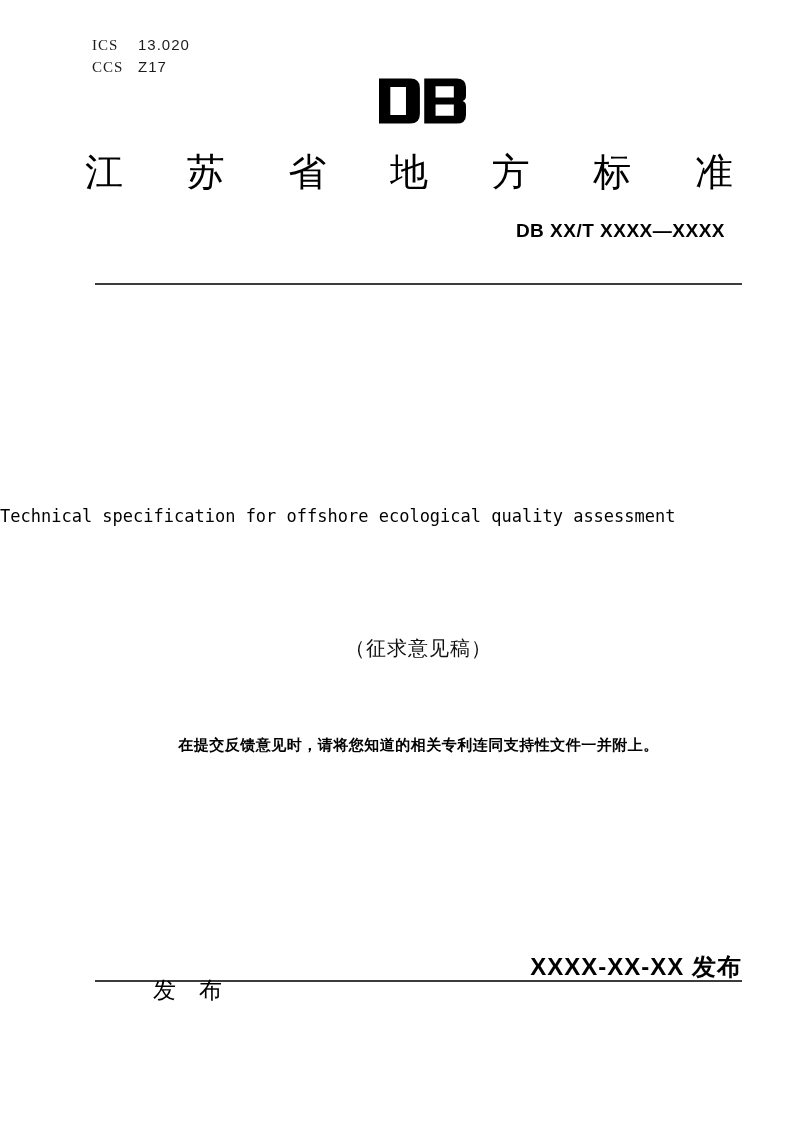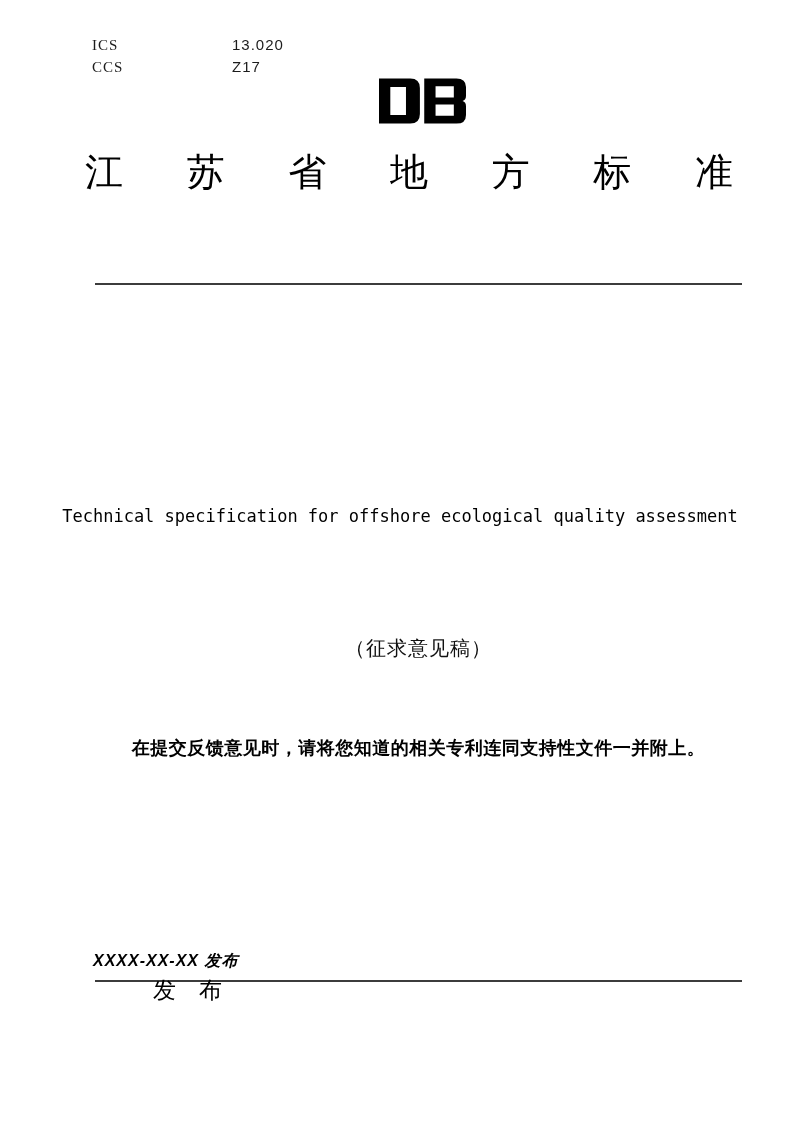--- a/index.html
+++ b/index.html
@@ -8,23 +8,23 @@
     width: 800px; height: 1132px;
     position: relative;
     font-family: "Liberation Sans", sans-serif;
     color: #000000;
     overflow: hidden;
   }
   .page { position: absolute; inset: 0; background: #ffffff; }
 
   
   .codes { position: absolute; left: 92px; top: 34px; font-size: 15px; line-height: 22px; color: #1c1c1c; }
-  .codes .row { display: flex; gap: 46px; }
+  .codes .row { display: flex; }
   .codes .label { font-family: "Liberation Serif", serif; width: 46px; letter-spacing: 1px; }
-  .codes .value { font-family: "Liberation Sans", sans-serif; letter-spacing: 1px; margin-left: 48px; }
+  .codes .value { font-family: "Liberation Sans", sans-serif; letter-spacing: 1px; }
 
   
   .logo { position: absolute; left: 379px; top: 78px; width: 87px; height: 46px; }
   .logo svg { display: block; width: 100%; height: 100%; }
 
   
   .province-name {
     position: absolute; left: 85px; top: 150px; width: 648px;
     display: flex; justify-content: space-between;
     font-size: 38px; line-height: 44px; font-weight: 500; color: #000;
@@ -43,48 +43,47 @@
   
   .title-cn {
     position: absolute; left: 95px; top: 429px; width: 647px;
     text-align: center;
     font-size: 37px; font-weight: 700; letter-spacing: 4px; text-indent: 4px;
     white-space: nowrap;
   }
 
   
   .title-en {
-    position: absolute; left: 0; top: 506px; width: 800px;
+    position: absolute; left: 0; top: 506px; width: 648px;
     text-align: center;
     font-family: "DejaVu Sans Mono", monospace;
     font-size: 17px; font-weight: 500; white-space: nowrap;
   }
 
   
   .draft-note {
     position: absolute; left: 95px; top: 635px; width: 647px;
     text-align: center;
     font-family: "Liberation Serif", serif;
     font-size: 20px; letter-spacing: 1px; color: #111;
   }
 
   
   .patent-note {
     position: absolute; left: 95px; top: 736px; width: 647px;
     text-align: center;
-    font-size: 18px; font-weight: 700; letter-spacing: 0.5px;
+    font-size: 15px; font-weight: 700; letter-spacing: 0.5px;
   }
 
   
   .dates {
     position: absolute; left: 93px; top: 951px; width: 649px;
-    display: flex; justify-content: space-between;
-    font-size: 16px; font-weight: 700; letter-spacing: 1px;
+    display: flex; justify-content: flex-end;
+    font-size: 24px; font-weight: 700; letter-spacing: 1px;
     white-space: nowrap;
-    font-style: italic;
   }
 
   
   .publisher {
     position: absolute; left: 95px; top: 975px; width: 647px;
     text-indent: 58px;
     font-size: 23px; font-weight: 500; white-space: nowrap;
   }
 </style>
 </head>
@@ -113,20 +112,21 @@
   <div class="province-name">
     <span>江</span>
     <span>苏</span>
     <span>省</span>
     <span>地</span>
     <span>方</span>
     <span>标</span>
     <span>准</span>
   </div>
 
+  <div class="std-number">DB XX/T XXXX—XXXX</div>
 
   <div class="rule rule-top"></div>
 
 
   <div class="title-en">Technical specification for offshore ecological quality assessment</div>
 
   <div class="draft-note">（征求意见稿）</div>
 
   <div class="patent-note">在提交反馈意见时，请将您知道的相关专利连同支持性文件一并附上。</div>
 

